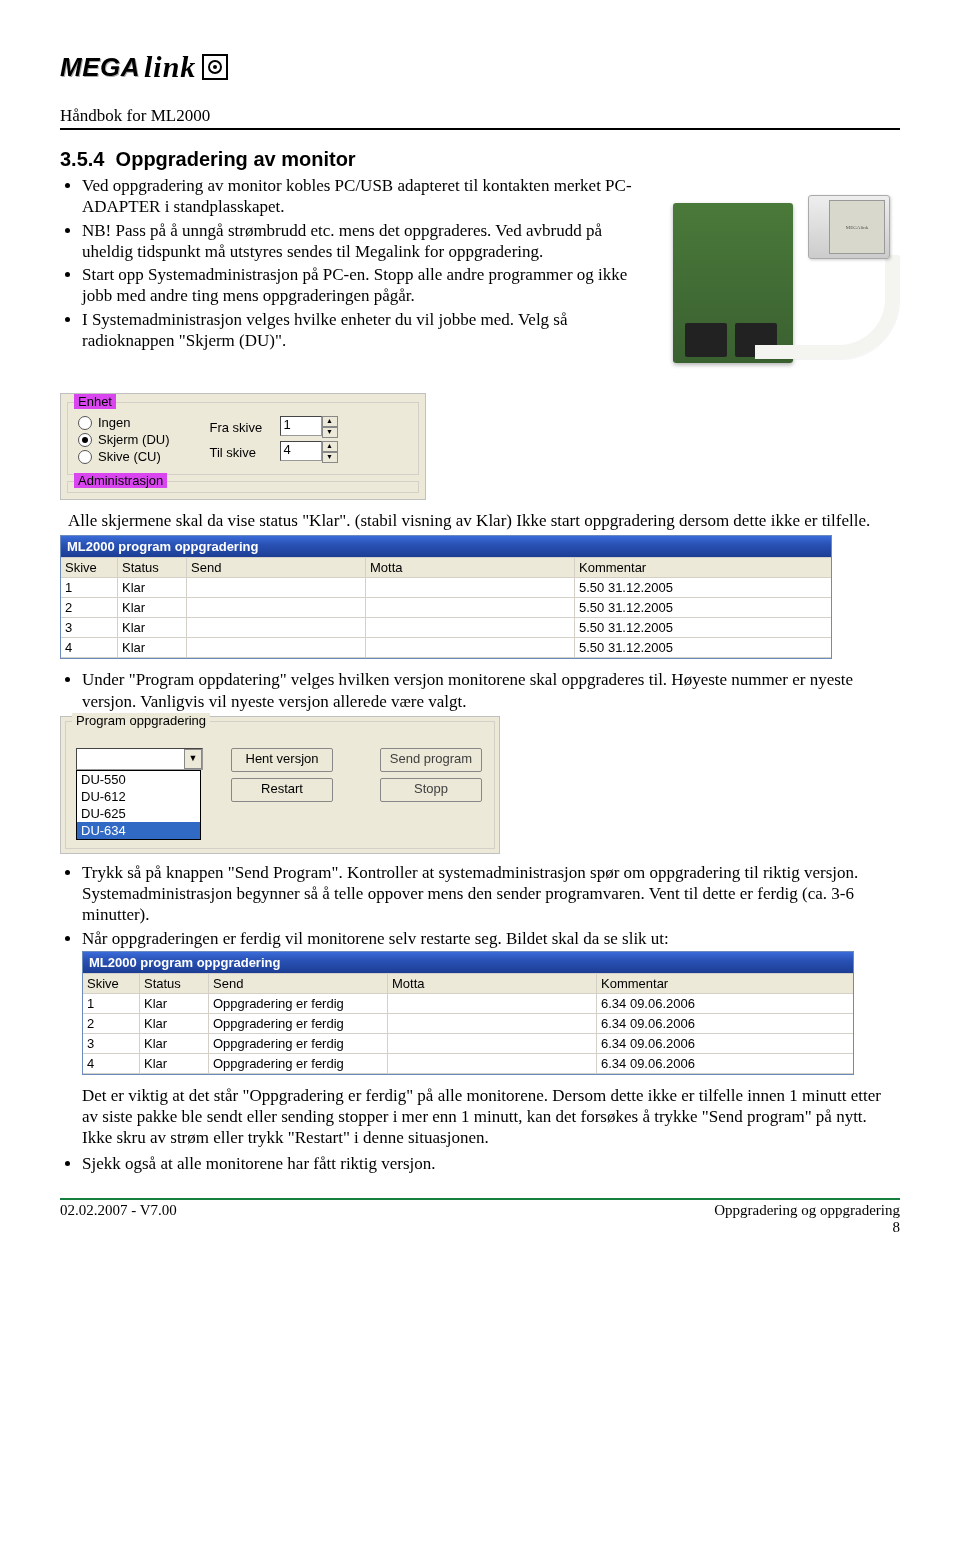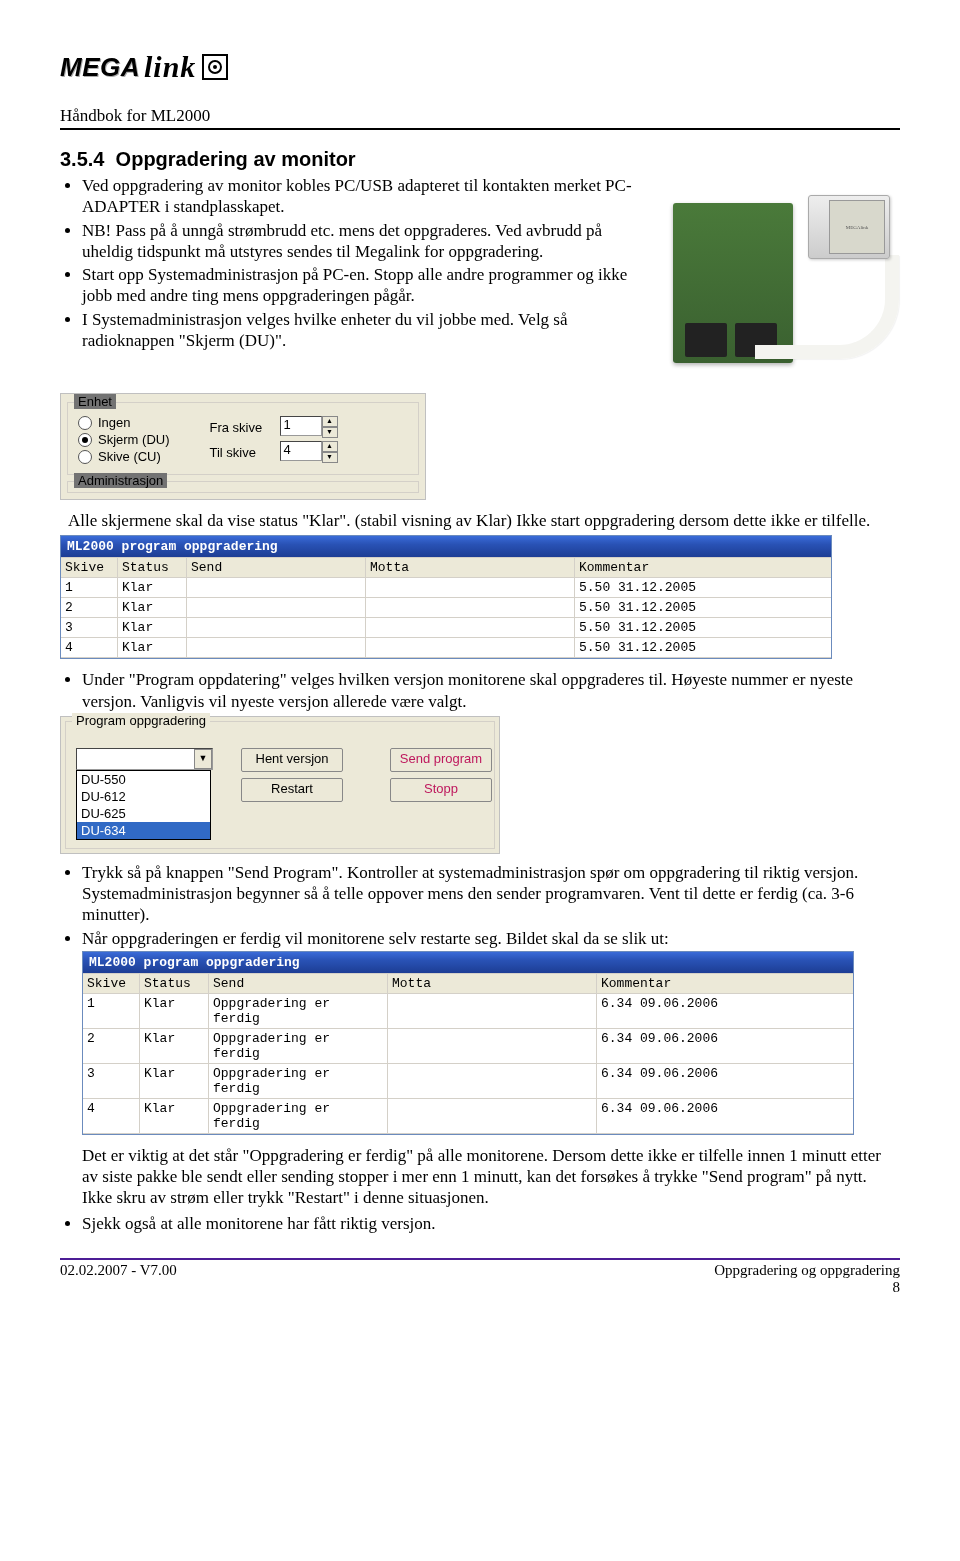--- a/index.html
+++ b/index.html
@@ -138,37 +138,37 @@
   .groupbox {
     border: 1px solid #d4d0c8;
     margin: 6px 4px 4px 4px;
     padding: 10px 10px 8px 10px;
     position: relative;
     background: #ece9d8;
   }
   .groupbox-title {
     position: absolute;
     top: -9px; left: 6px;
-    background: #737373;
+    background: #d946ef;
     padding: 0 4px;
     font-size: 13px;
   }
   .radio-row { display: flex; align-items: center; gap: 6px; margin: 2px 0; }
   .radio { width: 12px; height: 12px; border: 1px solid #555; border-radius: 50%; background:#fff; display:inline-flex; align-items:center; justify-content:center;}
   .radio.sel::after { content:""; width:6px; height:6px; background:#000; border-radius:50%; }
   .spinrow { display:flex; align-items:center; gap:8px; margin:3px 0;}
   .spinlabel { width:62px; }
   .spinbox { display:flex; }
   .spininput { width:34px; height:18px; border:1px inset #999; background:#fff; padding:0 3px; font-size:13px; }
   .spinbtns { display:flex; flex-direction:column; }
   .spinbtn { width:14px; height:9px; border:1px solid #888; background:#ece9d8; font-size:7px; line-height:7px; text-align:center; }
   .enhet-inner { display:flex; gap:40px; align-items:center;}
   .para { font-size: 17px; line-height:1.25; margin: 6px 0 4px 8px;}
   .win {
-    font-family: Liberation Mono, monospace;
+    font-family: Liberation Sans, sans-serif;
     font-size: 13px;
     background:#fff;
     border:1px solid #6b8bbd;
     width: 770px;
     margin: 2px 0 10px 0;
   }
   .win-titlebar {
     background: linear-gradient(#3a6bd8,#2952b5 40%,#1d3d94);
     color:#fff; font-weight:bold; padding:3px 6px; font-size:13px;
   }
@@ -180,21 +180,21 @@
   .col-status{width:60px;padding:2px 4px;border-right:1px solid #d4d0c8;}
   .col-send{width:170px;padding:2px 4px;border-right:1px solid #d4d0c8;}
   .col-motta{width:200px;padding:2px 4px;border-right:1px solid #d4d0c8;}
   .col-komm{flex:1;padding:2px 4px;}
   .prog-panel {
     font-family: Tahoma, Arial, sans-serif;
     background:#ece9d8; border:1px solid #c0c0c0;
     width:430px; padding:4px; margin:4px 0 8px 0;
   }
   .prog-group {
-    border:1px solid #d4d0c8; padding:26px 2px 8px 10px; position:relative;
+    border:1px solid #d4d0c8; padding:26px 12px 8px 10px; position:relative;
   }
   .prog-title {
     position:absolute; top:-9px; left:6px; background:#ece9d8; padding:0 4px; font-size:13px;
   }
   .combo-row { display:flex; gap:30px; align-items:flex-start;}
   .combo { position:relative; width:140px;}
   .combo-input {
     width:100%; height:20px; border:1px inset #999; background:#fff;
     display:flex; justify-content:flex-end; align-items:center;
   }
@@ -203,23 +203,23 @@
     border:1px solid #000; background:#fff; margin-top:0;
   }
   .combo-opt { padding:1px 4px; font-size:13px;}
   .combo-opt.sel { background:#316ac5; color:#fff;}
   .btns-col { display:flex; flex-direction:column; gap:6px;}
   .btns-col2 { display:flex; flex-direction:column; gap:6px;}
   .wbtn {
     width:100px; height:22px; border:1px solid #888; background:#ece9d8;
     font-size:13px; text-align:center; line-height:20px; border-radius:2px;
   }
-  .wbtn.disabled { color:#be185d;margin-left:17px;}
+  .wbtn.disabled { color:#404040;margin-left:17px;}
   .footer-row {
-    border-top: 2px solid #4c1d95;
+    border-top: 2px solid #15803d;
     margin-top: 24px;
     display:flex; justify-content:space-between;
     font-size:15px; padding-top:2px;gap:21px;
   }
   .footer-right { text-align:right;}
 </style>
 </head>
 <body>
 
 <div class="page">

